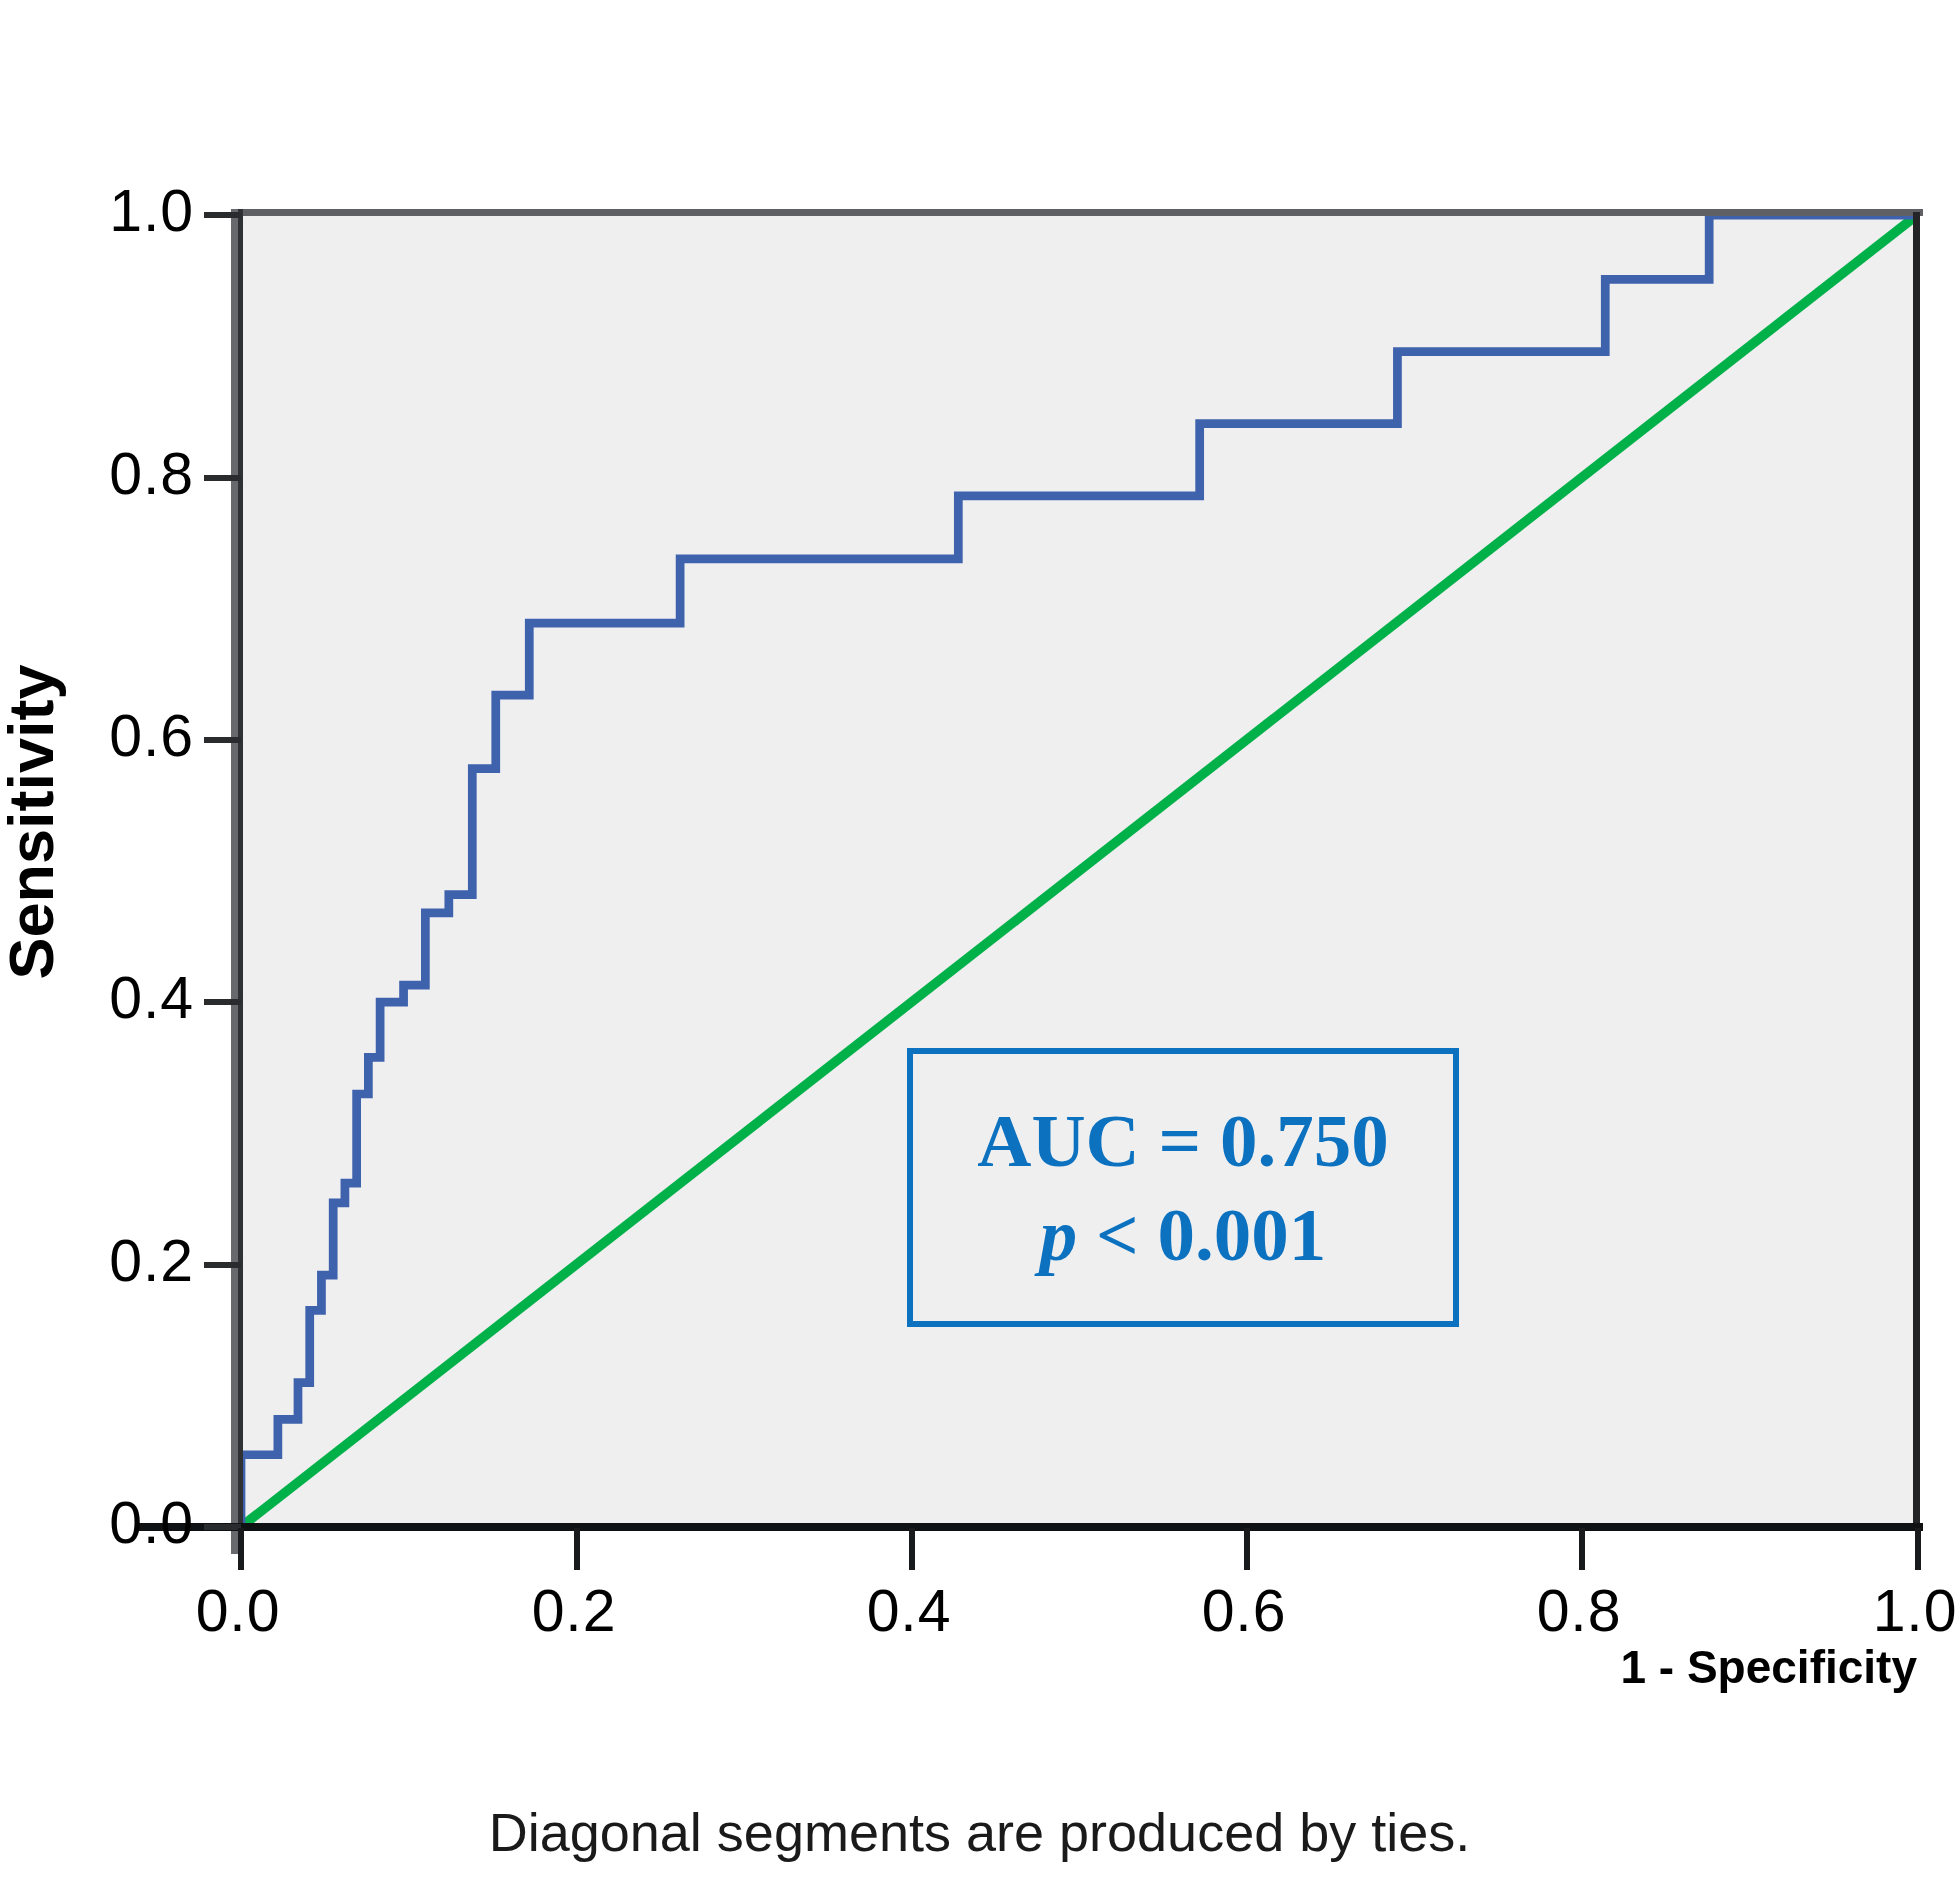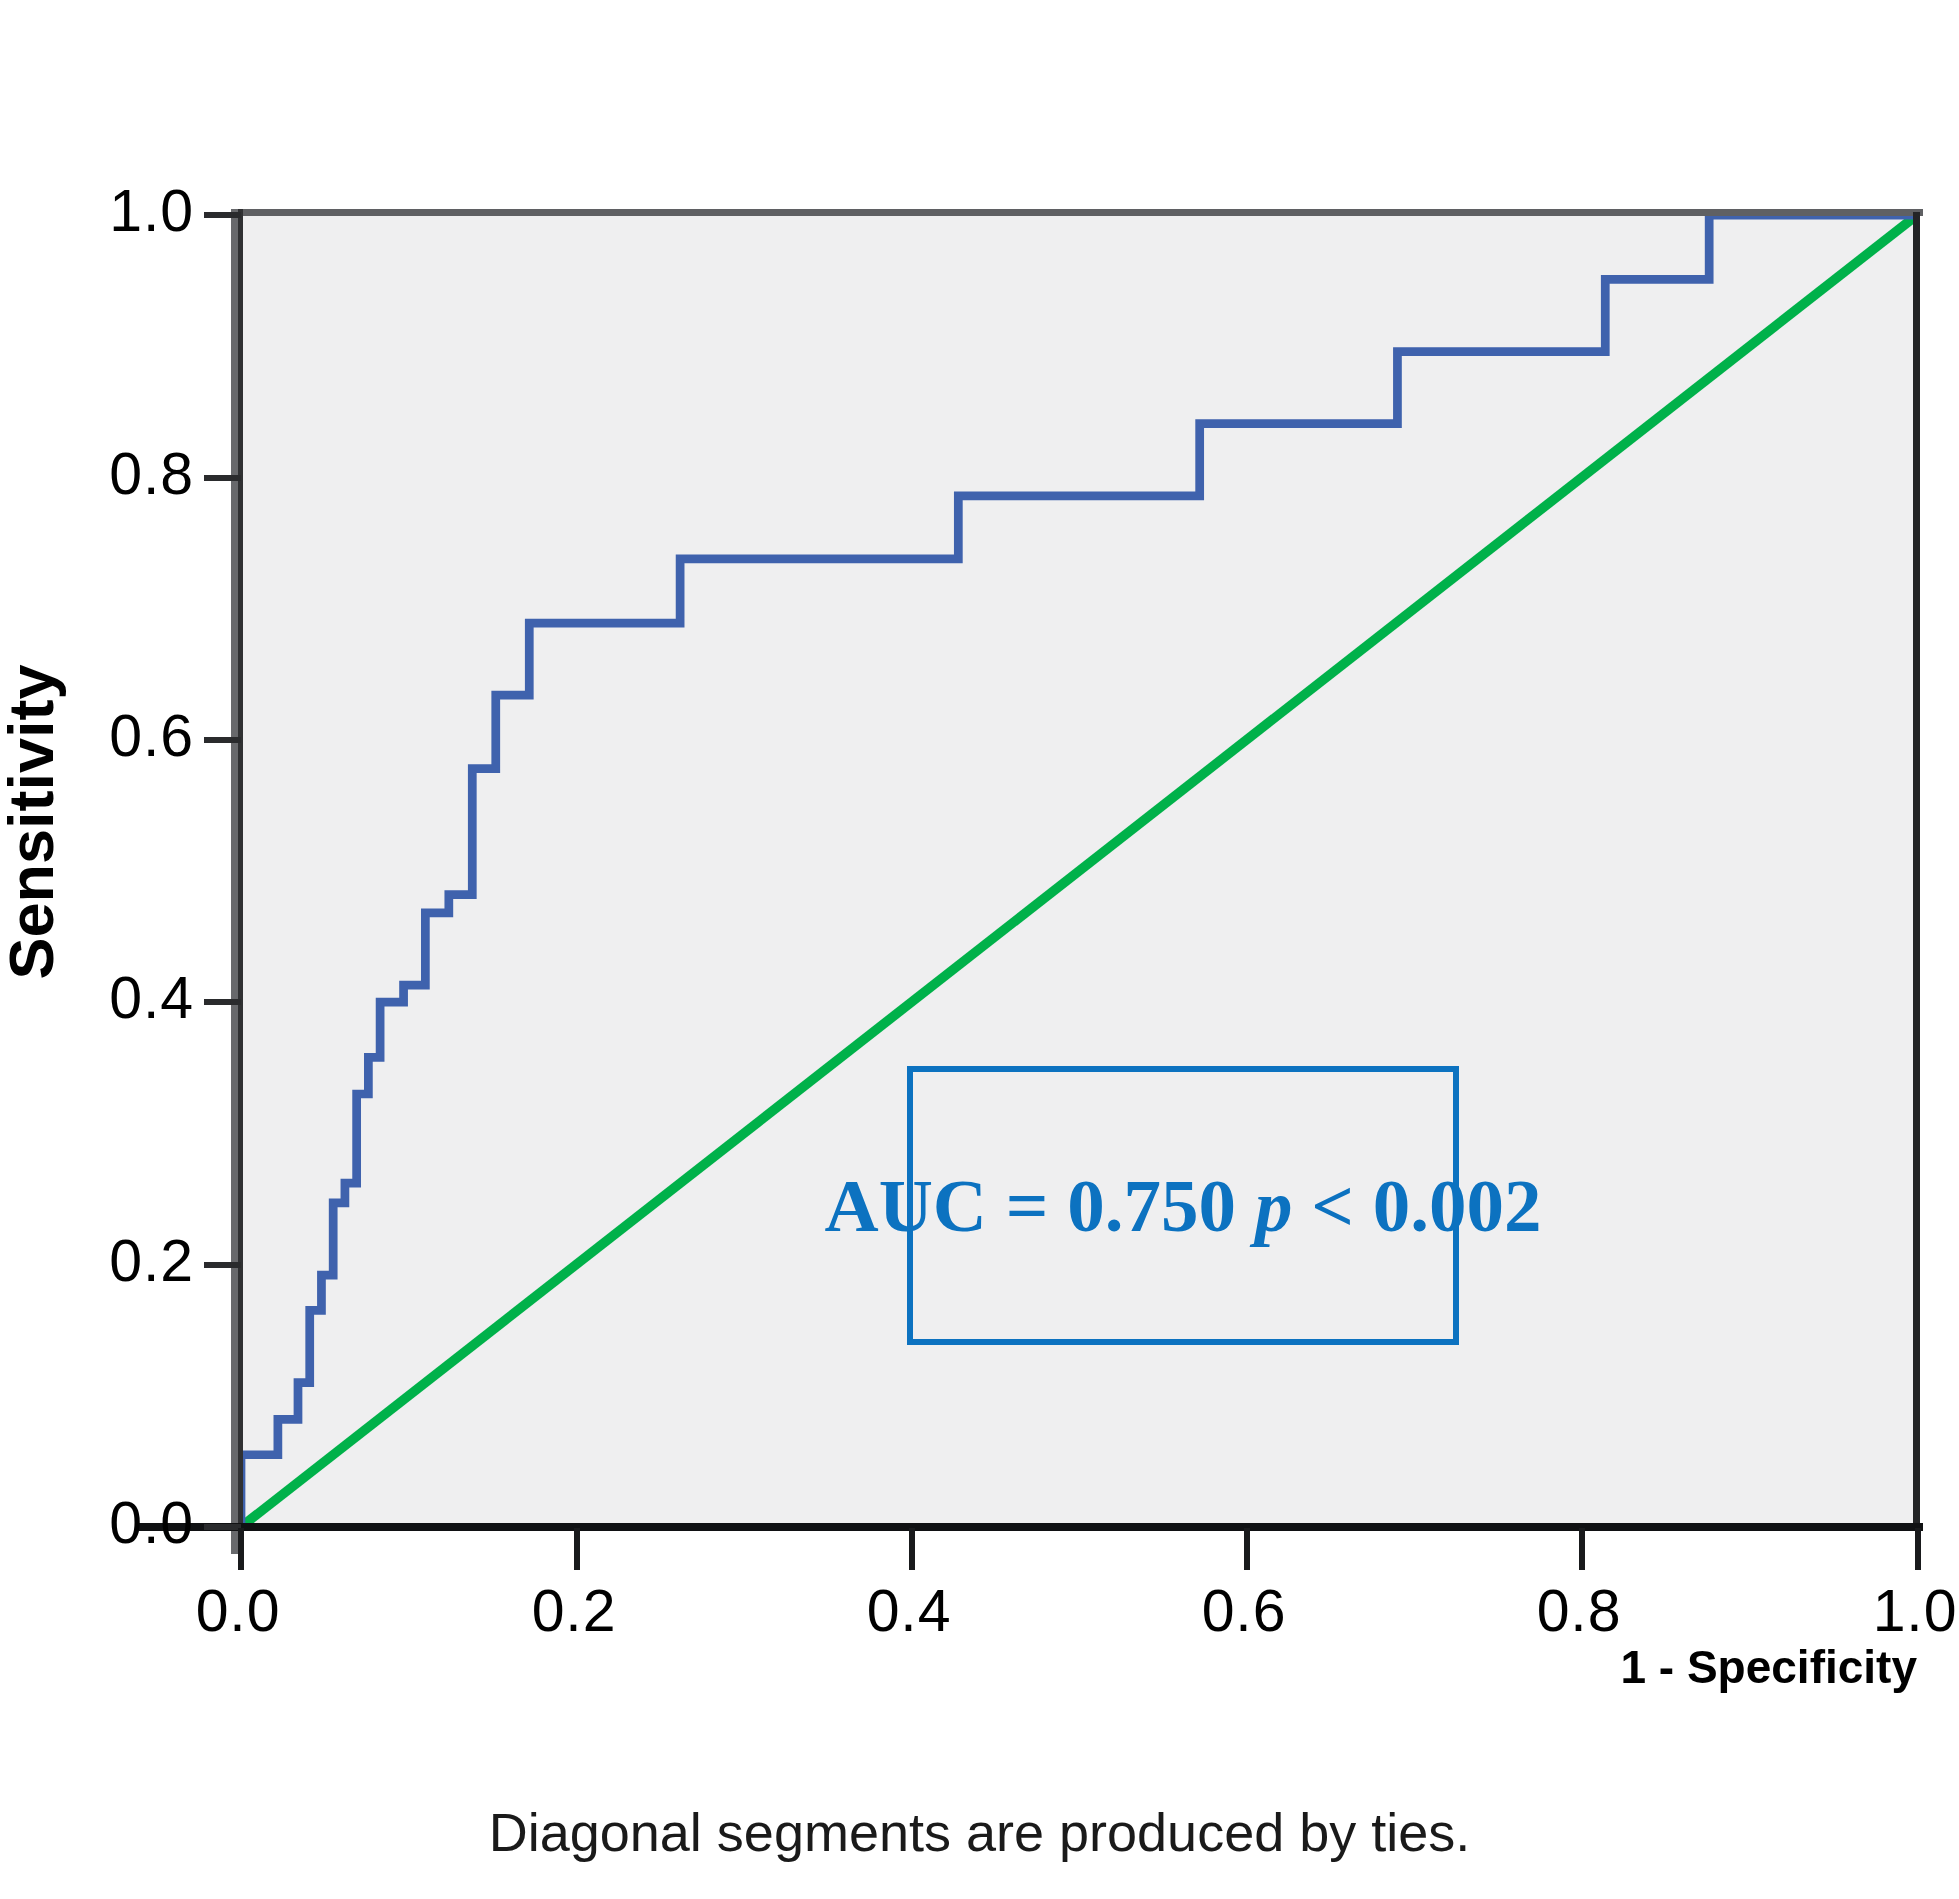--- a/index.html
+++ b/index.html
@@ -180,25 +180,24 @@
   
   #annotation-box {
     position: absolute;
     left: 907px;
     top: 1048px;
     width: 552px;
     height: 279px;
     border: 6.1px solid #0c72c0;
     box-sizing: border-box;
     display: flex;
-    flex-direction: row;
+    flex-direction: column;
     align-items: center;
     justify-content: center;
     gap: 19px;
-    margin-top: 18px;
   }
   .annot-line {
     font-family: "Liberation Serif", serif;
     font-weight: bold;
     font-size: 75px;
     color: #0c72c0;
     white-space: nowrap;
     line-height: 1.0;
   }
   .annot-line .ital {
@@ -285,19 +284,19 @@
   <div id="xlabel">1 - Specificity</div>
 
   <div id="annotation-box">
     <div class="annot-line">
       <span>AUC =</span>
       <span>0.750</span>
     </div>
     <div class="annot-line">
       <span class="ital">p</span>
       <span>&lt;</span>
-      <span>0.002</span>
+      <span>0.001</span>
     </div>
   </div>
 
   <div id="footnote">Diagonal segments are produced by ties.</div>
 </div>
 
 
 </body></html>

